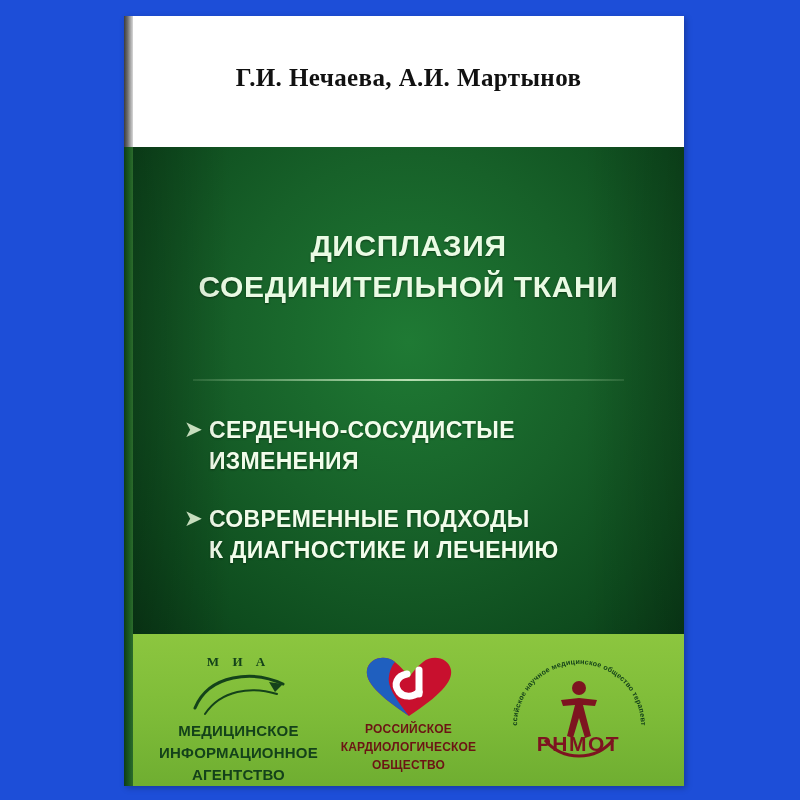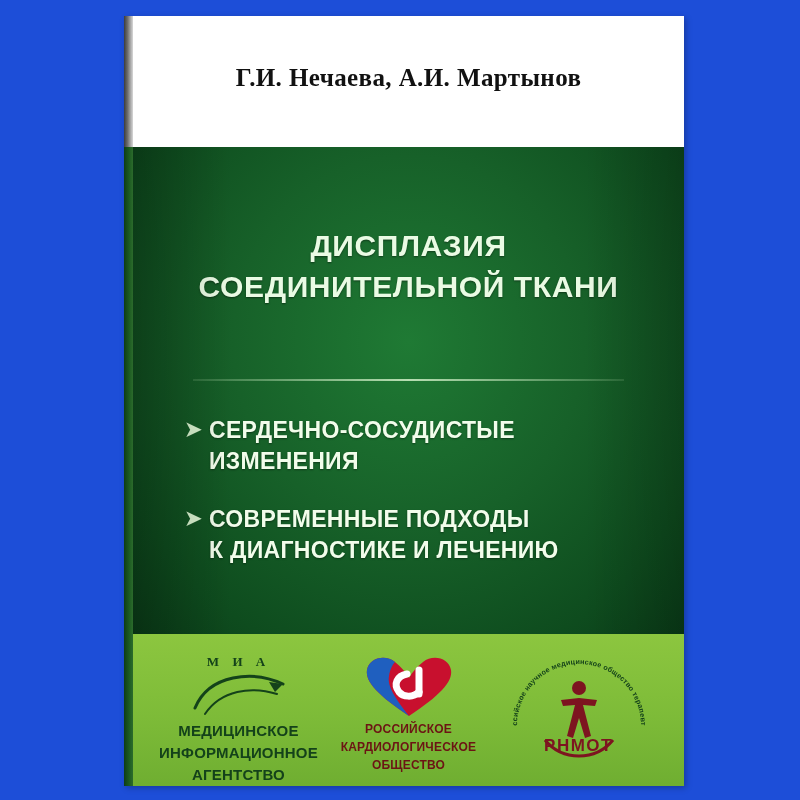--- a/index.html
+++ b/index.html
@@ -238,21 +238,21 @@
     height: 112px;
     width: 160px;
     margin: 0 auto;
   }
   .rnmot-text {
     position: absolute;
     left: 0; right: 0;
     bottom: 4px;
     font-family: "Liberation Sans", sans-serif;
     font-weight: bold;
-    font-size: 17px;
+    font-size: 21px;
     letter-spacing: 1.5px;
     color: #7d1420;
   }
   .ring-label {
     position: absolute;
     left: 0; top: 0;
     width: 160px;
     height: 110px;
   }
   .ring-label text {

